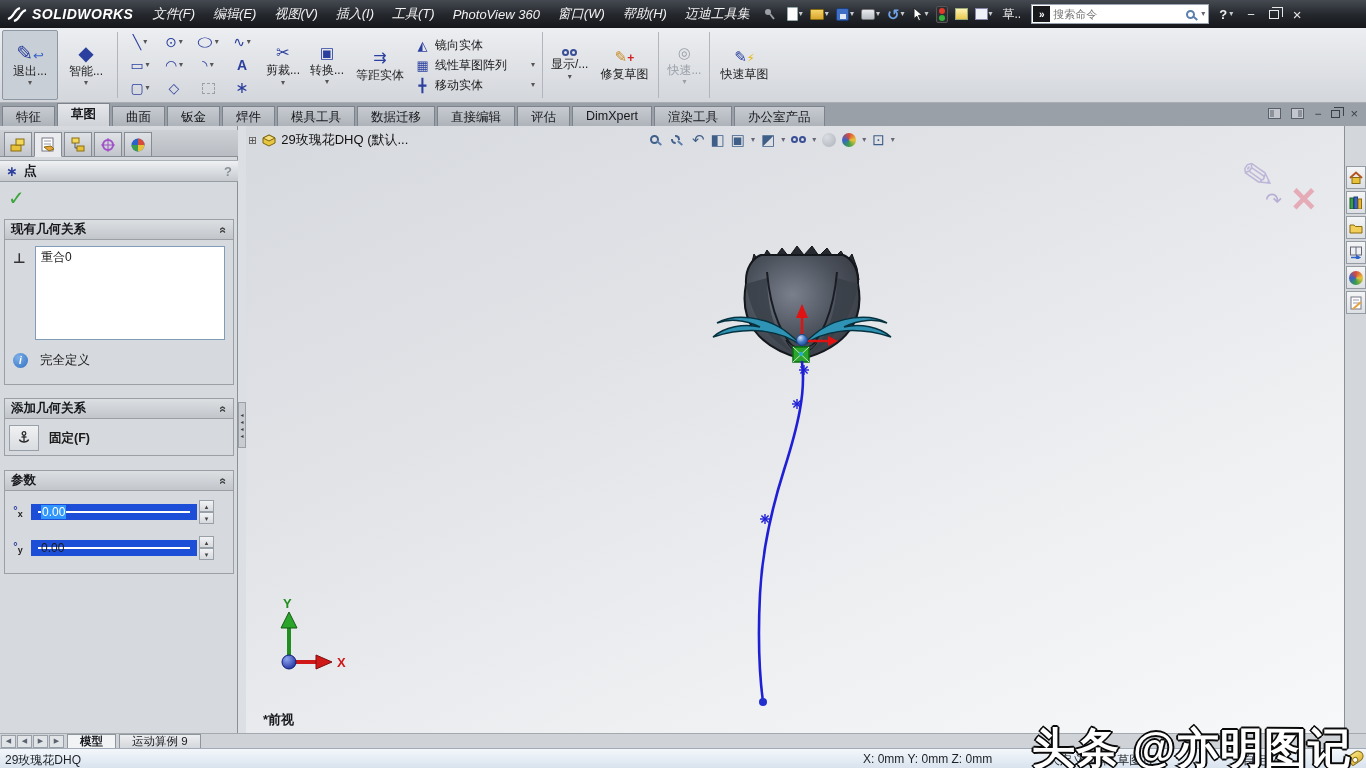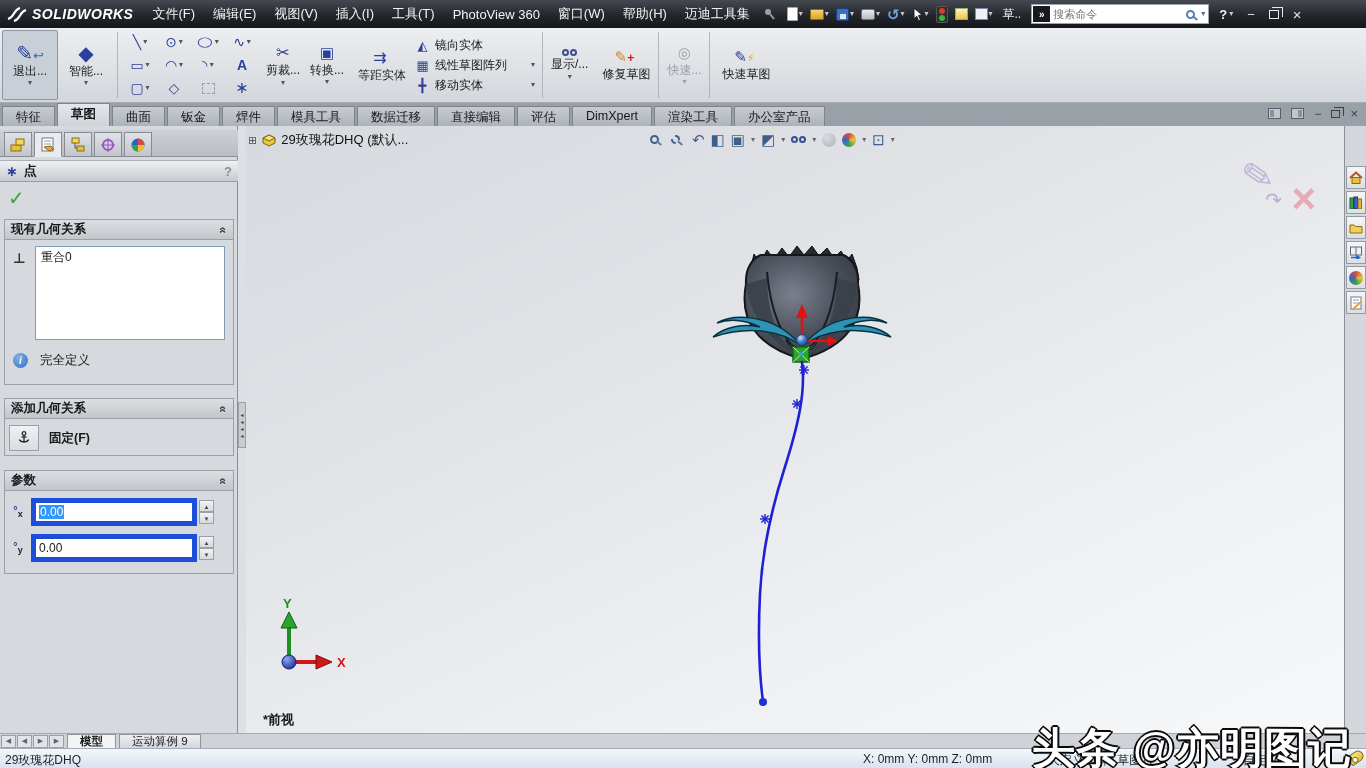--- a/index.html
+++ b/index.html
@@ -6,21 +6,21 @@
   html,body { width:1366px; height:768px; overflow:hidden; }
   body { font-family:"Liberation Sans","DejaVu Sans",sans-serif; font-size:12px; color:#1a1a1a; background:#e8eaed; }
   #app { position:relative; width:1366px; height:768px; overflow:hidden; }
 
   
   .titlebar { position:absolute; left:0; top:0; width:1366px; height:28px;
     background:linear-gradient(#454a52,#23262b 55%,#15171b); color:#fff;
     display:flex; align-items:center; }
   .logo { display:flex; align-items:center; gap:4px; padding:0 10px 0 6px; }
   .logo-text { font-size:14px; font-weight:bold; font-style:italic; letter-spacing:.5px; }
-  .menu { padding:0 9px; font-size:13px; color:#f2f2f2; cursor:default; }
+  .menu { padding:0 9px; font-size:13px; color:#f2f2f2; cursor:default;font-style:italic; }
   .pin-ic { width:12px; height:12px; margin:0 4px; opacity:.8; }
   .qat { display:flex; align-items:center; gap:7px; margin-left:8px; }
   .qi { display:flex; align-items:center; gap:1px; }
   .ic-page { width:11px; height:14px; background:#fdfdfd; border:1px solid #9aa; border-radius:1px; }
   .ic-folder { width:14px; height:11px; background:linear-gradient(#f4d46a,#d8a62e); border:1px solid #8a6d10; border-radius:1px; }
   .ic-save { width:13px; height:13px; background:#3f6fc4; border:1px solid #1c3f7d; border-radius:2px; position:relative; }
   .ic-save::after { content:""; position:absolute; left:3px; bottom:1px; width:6px; height:5px; background:#dfe8f5; }
   .ic-print { width:14px; height:11px; background:linear-gradient(#e8eaee,#b7bcc3); border:1px solid #777; border-radius:2px; }
   .g-undo { color:#6fa3e8; font-size:15px; font-weight:bold; line-height:1; }
   .dd { font-size:8px; color:#c6c9cd; line-height:1; }
@@ -46,21 +46,21 @@
     display:flex; align-items:stretch; padding:2px 0 2px 2px; }
   .vsep { width:1px; background:#b2b6bc; margin:2px 3px; }
   .bigbtn { width:56px; display:flex; flex-direction:column; align-items:center; justify-content:center; gap:1px; color:#222; }
   .bigbtn .bico { font-size:20px; line-height:1; color:#2b3f9e; }
   .pressed { background:#c9cfd6; border:1px solid #8d97a3; border-radius:2px; }
   .sketchgrid { display:grid; grid-template-columns:repeat(4,34px); grid-auto-rows:23px; align-content:center; margin:0 2px; }
   .sg { display:flex; align-items:center; justify-content:center; gap:2px; }
   .sg .si { font-size:14px; color:#2b3f9e; line-height:1; }
   .sg .dd { color:#555; }
   .ghostbox { width:13px; height:11px; border:1px dashed #9aa0a8; }
-  .tool-lab { font-size:12px; color:#222; text-align:right; line-height:1.2; }
+  .tool-lab { font-size:12px; color:#222; text-align:center; line-height:1.2; }
   .colbtn { display:flex; flex-direction:column; align-items:center; justify-content:center; gap:1px; padding:0 5px; }
   .rowtools { display:flex; flex-direction:column; justify-content:center; gap:3px; padding:0 4px; min-width:128px; }
   .rowtool { display:flex; align-items:center; gap:5px; }
   .rowtool .si { font-size:13px; color:#2b3f9e; width:15px; text-align:center; }
   .disabled, .disabled * { color:#9aa0a8 !important; }
   .glasses { display:flex; gap:1px; }
   .glasses i { width:7px; height:7px; border:2px solid #3a4f96; border-radius:50%; display:block; }
   .stacklab { width:52px; }
 
   
@@ -91,21 +91,21 @@
   .listbox { position:absolute; left:30px; top:26px; width:190px; height:94px; background:#fff; border:1px solid #7f9db9; font-size:12px; padding:2px 5px; }
   .relic { position:absolute; left:8px; top:30px; font-size:14px; color:#333; font-weight:bold; }
   .inforow { position:absolute; left:8px; top:132px; display:flex; align-items:center; gap:12px; }
   .info-ic { width:15px; height:15px; border-radius:50%; background:radial-gradient(circle at 35% 30%,#7fb0e8,#2f6fc1); color:#fff; font-style:italic; font-weight:bold; font-size:10px; display:flex; align-items:center; justify-content:center; }
   .fixrow { display:flex; align-items:center; gap:10px; padding:6px 4px; }
   .fixbtn { width:30px; height:26px; border:1px solid #99a0a8; background:linear-gradient(#f0f1f3,#d9dce0); display:flex; align-items:center; justify-content:center; }
   .fixlab { font-weight:bold; font-size:12.5px; }
   .prow { position:absolute; left:0; display:flex; align-items:center; height:26px; width:100%; }
   .pico { width:26px; text-align:center; color:#2b3f9e; font-size:11px; font-weight:bold; }
   .pico sub { font-size:9px; color:#222; }
-  .pinput { width:166px; height:28px; background:#fff; border:5px solid #1d4ed8; font-size:12px; display:flex; align-items:center; padding:0 3px; }
+  .pinput { width:166px; height:16px; background:#fff; border:7px solid #1d4ed8; font-size:12px; display:flex; align-items:center; padding:0 3px; }
   .selval { background:#3297fd; color:#fff; padding:0 1px; }
   .spin { width:15px; height:24px; margin-left:2px; display:flex; flex-direction:column; }
   .spin span { flex:1; border:1px solid #9aa0a8; background:linear-gradient(#f2f3f5,#d6d9dd); font-size:7px; color:#444; display:flex; align-items:center; justify-content:center; line-height:1; }
 
   
   .splitter { position:absolute; left:238px; top:126px; width:8px; height:607px; background:#dcdfe3; }
   .sphandle { position:absolute; left:0; top:276px; width:8px; height:46px; background:#c9cdd2; border:1px solid #9aa0a6; display:flex; flex-direction:column; align-items:center; justify-content:center; gap:1px; }
   .sphandle i { font-style:normal; font-size:6px; color:#3a4048; line-height:1; }
 
   

